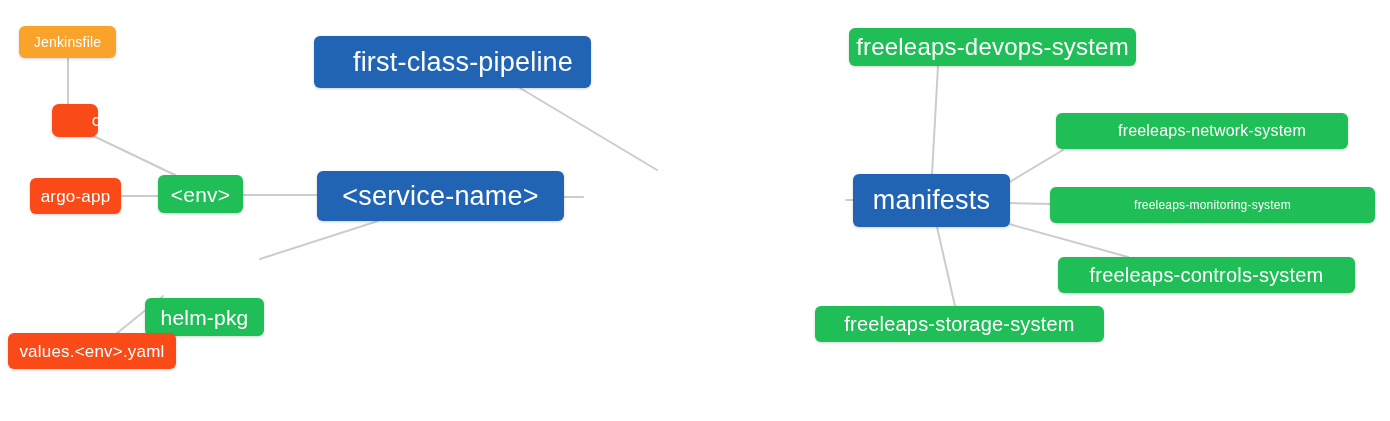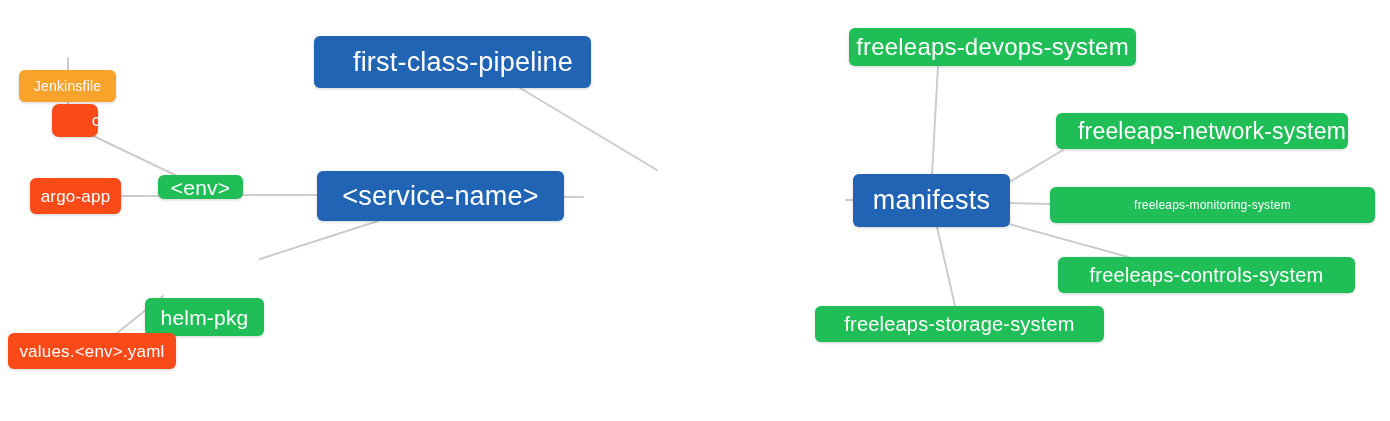--- a/index.html
+++ b/index.html
@@ -37,21 +37,21 @@
     color: #ffffff;
     border-radius: 6px;
     white-space: nowrap;
     box-shadow: 0 1px 3px rgba(0,0,0,0.18);
     line-height: 1;
     letter-spacing: 0.2px;
   }
   .node.blue  { background: #2164B4; }
   .node.green { background: #20BE57; }
   .node.red   { background: #F94A18; }
-  .node.amber { background: #F9A32B; margin-top: 44px; }
+  .node.amber { background: #F9A32B; }
   .node.dark  { background: #3B3737; }
 </style>
 </head>
 <body>
 
 <div class="canvas">
 
   <svg class="edge-layer" width="1390" height="421" viewBox="0 0 1390 421">
     <line x1="68" y1="58" x2="68" y2="104"></line>
     <line x1="83" y1="131" x2="175" y2="175"></line>
@@ -68,36 +68,36 @@
     <line x1="1009" y1="224" x2="1128" y2="257"></line>
     <line x1="937" y1="227" x2="955" y2="306"></line>
   </svg>
 
   <div class="node amber" style="left:19px;  top:26px;  width:97px;  height:32px; font-size:14px;">Jenkinsfile</div>
 
   <div class="node red" style="left:52px;  top:104px; width:33px;  height:33px; font-size:17px; border-radius:7px;padding-left:46px;">ci</div>
 
   <div class="node red" style="left:30px;  top:178px; width:91px;  height:36px; font-size:17px;">argo-app</div>
 
-  <div class="node green" style="left:158px; top:175px; width:85px;  height:24px; font-size:21px;">&lt;env&gt;</div>
+  <div class="node green" style="left:158px; top:175px; width:85px;  height:38px; font-size:21px;">&lt;env&gt;</div>
 
   <div class="node green" style="left:145px; top:254px; width:119px; height:38px; font-size:21px;margin-top:44px;">helm-pkg</div>
 
   <div class="node red" style="left:8px;   top:333px; width:168px; height:36px; font-size:17px;">values.&lt;env&gt;.yaml</div>
 
   <div class="node blue" style="left:314px; top:36px;  width:277px; height:52px; font-size:27px;padding-left:21px;">first-class-pipeline</div>
 
   <div class="node blue" style="left:317px; top:171px; width:247px; height:50px; font-size:27px;">&lt;service-name&gt;</div>
 
 
   <div class="node blue" style="left:853px; top:174px; width:157px; height:53px; font-size:27px;">manifests</div>
 
   <div class="node green" style="left:808px; top:28px;  width:287px; height:38px; font-size:24px;margin-left:41px;">freeleaps-devops-system</div>
 
-  <div class="node green" style="left:1056px; top:113px; width:292px; height:36px; font-size:23px;padding-left:20px;">freeleaps-network-system</div>
+  <div class="node green" style="left:1056px; top:113px; width:292px; height:36px; font-size:16px;padding-left:20px;">freeleaps-network-system</div>
 
   <div class="node green" style="left:1050px; top:187px; width:325px; height:36px; font-size:12px;text-align:center;">freeleaps-monitoring-system</div>
 
   <div class="node green" style="left:1058px; top:257px; width:297px; height:36px; font-size:20px;">freeleaps-controls-system</div>
 
   <div class="node green" style="left:815px; top:306px; width:289px; height:36px; font-size:20px;">freeleaps-storage-system</div>
 
 </div>
 
 </body></html>

